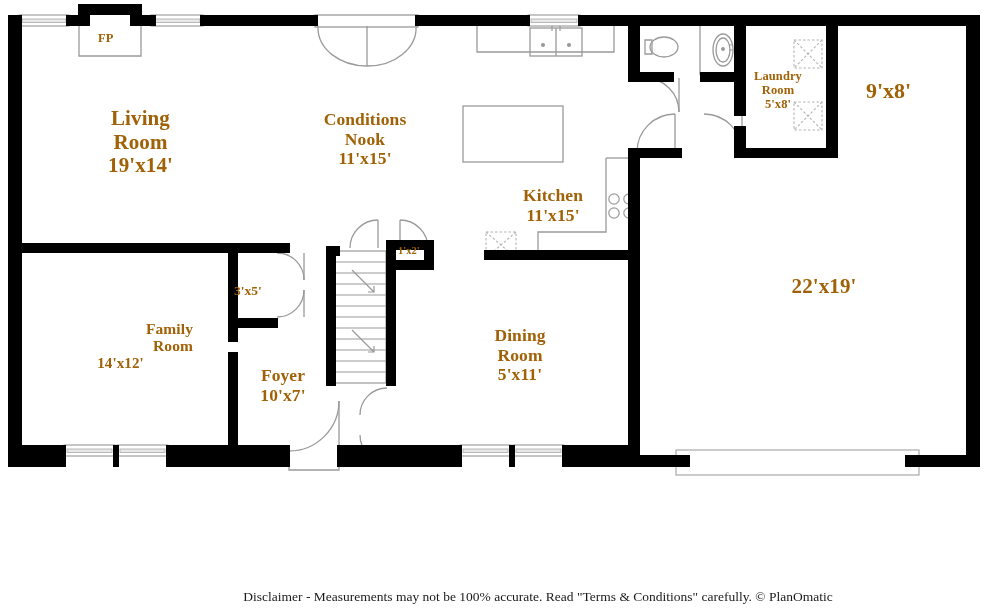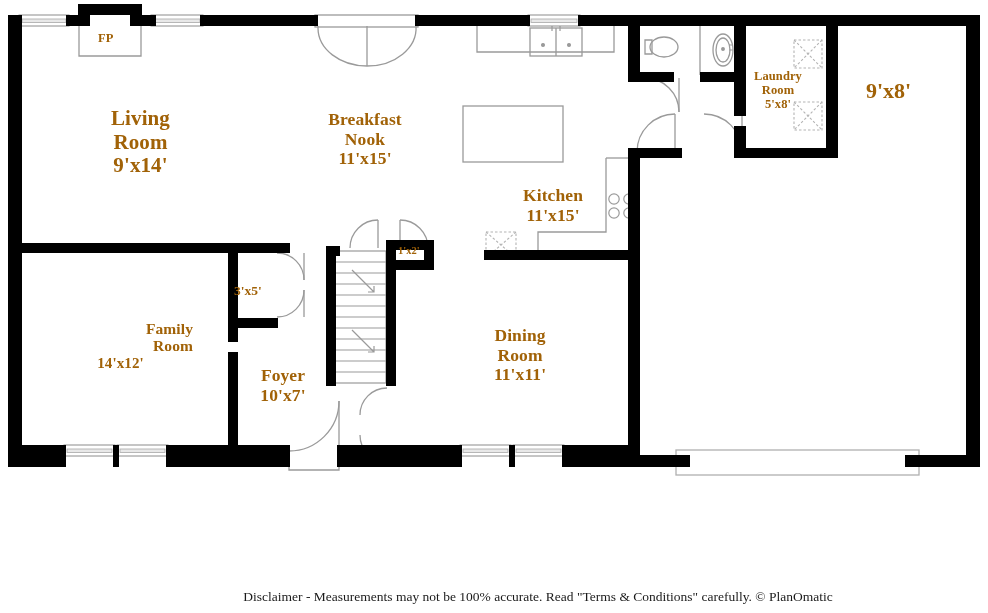--- a/index.html
+++ b/index.html
@@ -296,25 +296,25 @@
 
       <rect x="746" y="148" width="92" height="10"></rect>
       <rect x="640" y="148" width="42" height="10"></rect>
     </g>
 
   </svg>
 
   <div class="room-label size-20" style="left:58px; top:107px; width:165px;">
     <span class="rl-name">Living</span>
     <span class="rl-name">Room</span>
-    <span class="rl-dim">9'x14'</span>
+    <span class="rl-dim">19'x14'</span>
   </div>
 
   <div class="room-label size-17" style="left:285px; top:110px; width:160px;">
-    <span class="rl-name">Breakfast</span>
+    <span class="rl-name">Conditions</span>
     <span class="rl-name">Nook</span>
     <span class="rl-dim">11'x15'</span>
   </div>
 
   <div class="room-label size-17" style="left:478px; top:174px; width:150px;margin-top:12px;">
     <span class="rl-name">Kitchen</span>
     <span class="rl-dim">11'x15'</span>
   </div>
 
   <div class="room-label size-12" style="left:728px; top:69px; width:100px;">
@@ -330,24 +330,25 @@
   </div>
 
   <div class="room-label size-17" style="left:222px; top:366px; width:122px;">
     <span class="rl-name">Foyer</span>
     <span class="rl-dim">10'x7'</span>
   </div>
 
   <div class="room-label size-17" style="left:447px; top:326px; width:146px;">
     <span class="rl-name">Dining</span>
     <span class="rl-name">Room</span>
-    <span class="rl-dim">11'x11'</span>
+    <span class="rl-dim">5'x11'</span>
   </div>
 
   <div class="room-label size-20" style="left:738px; top:275px; width:172px;">
+    <span class="rl-dim">22'x19'</span>
   </div>
 
   <div class="tiny-dim" style="left:98px; top:31px; font-size:12.5px;">FP</div>
 
   <div class="tiny-dim" style="left:866px; top:78px; font-size:22px;">9'x8'</div>
 
   <div class="tiny-dim" style="left:234px; top:283px; font-size:13.5px;">3'x5'</div>
 
   <div class="tiny-dim" style="left:398px; top:245px; font-size:10.5px;">1'x2'</div>
 

